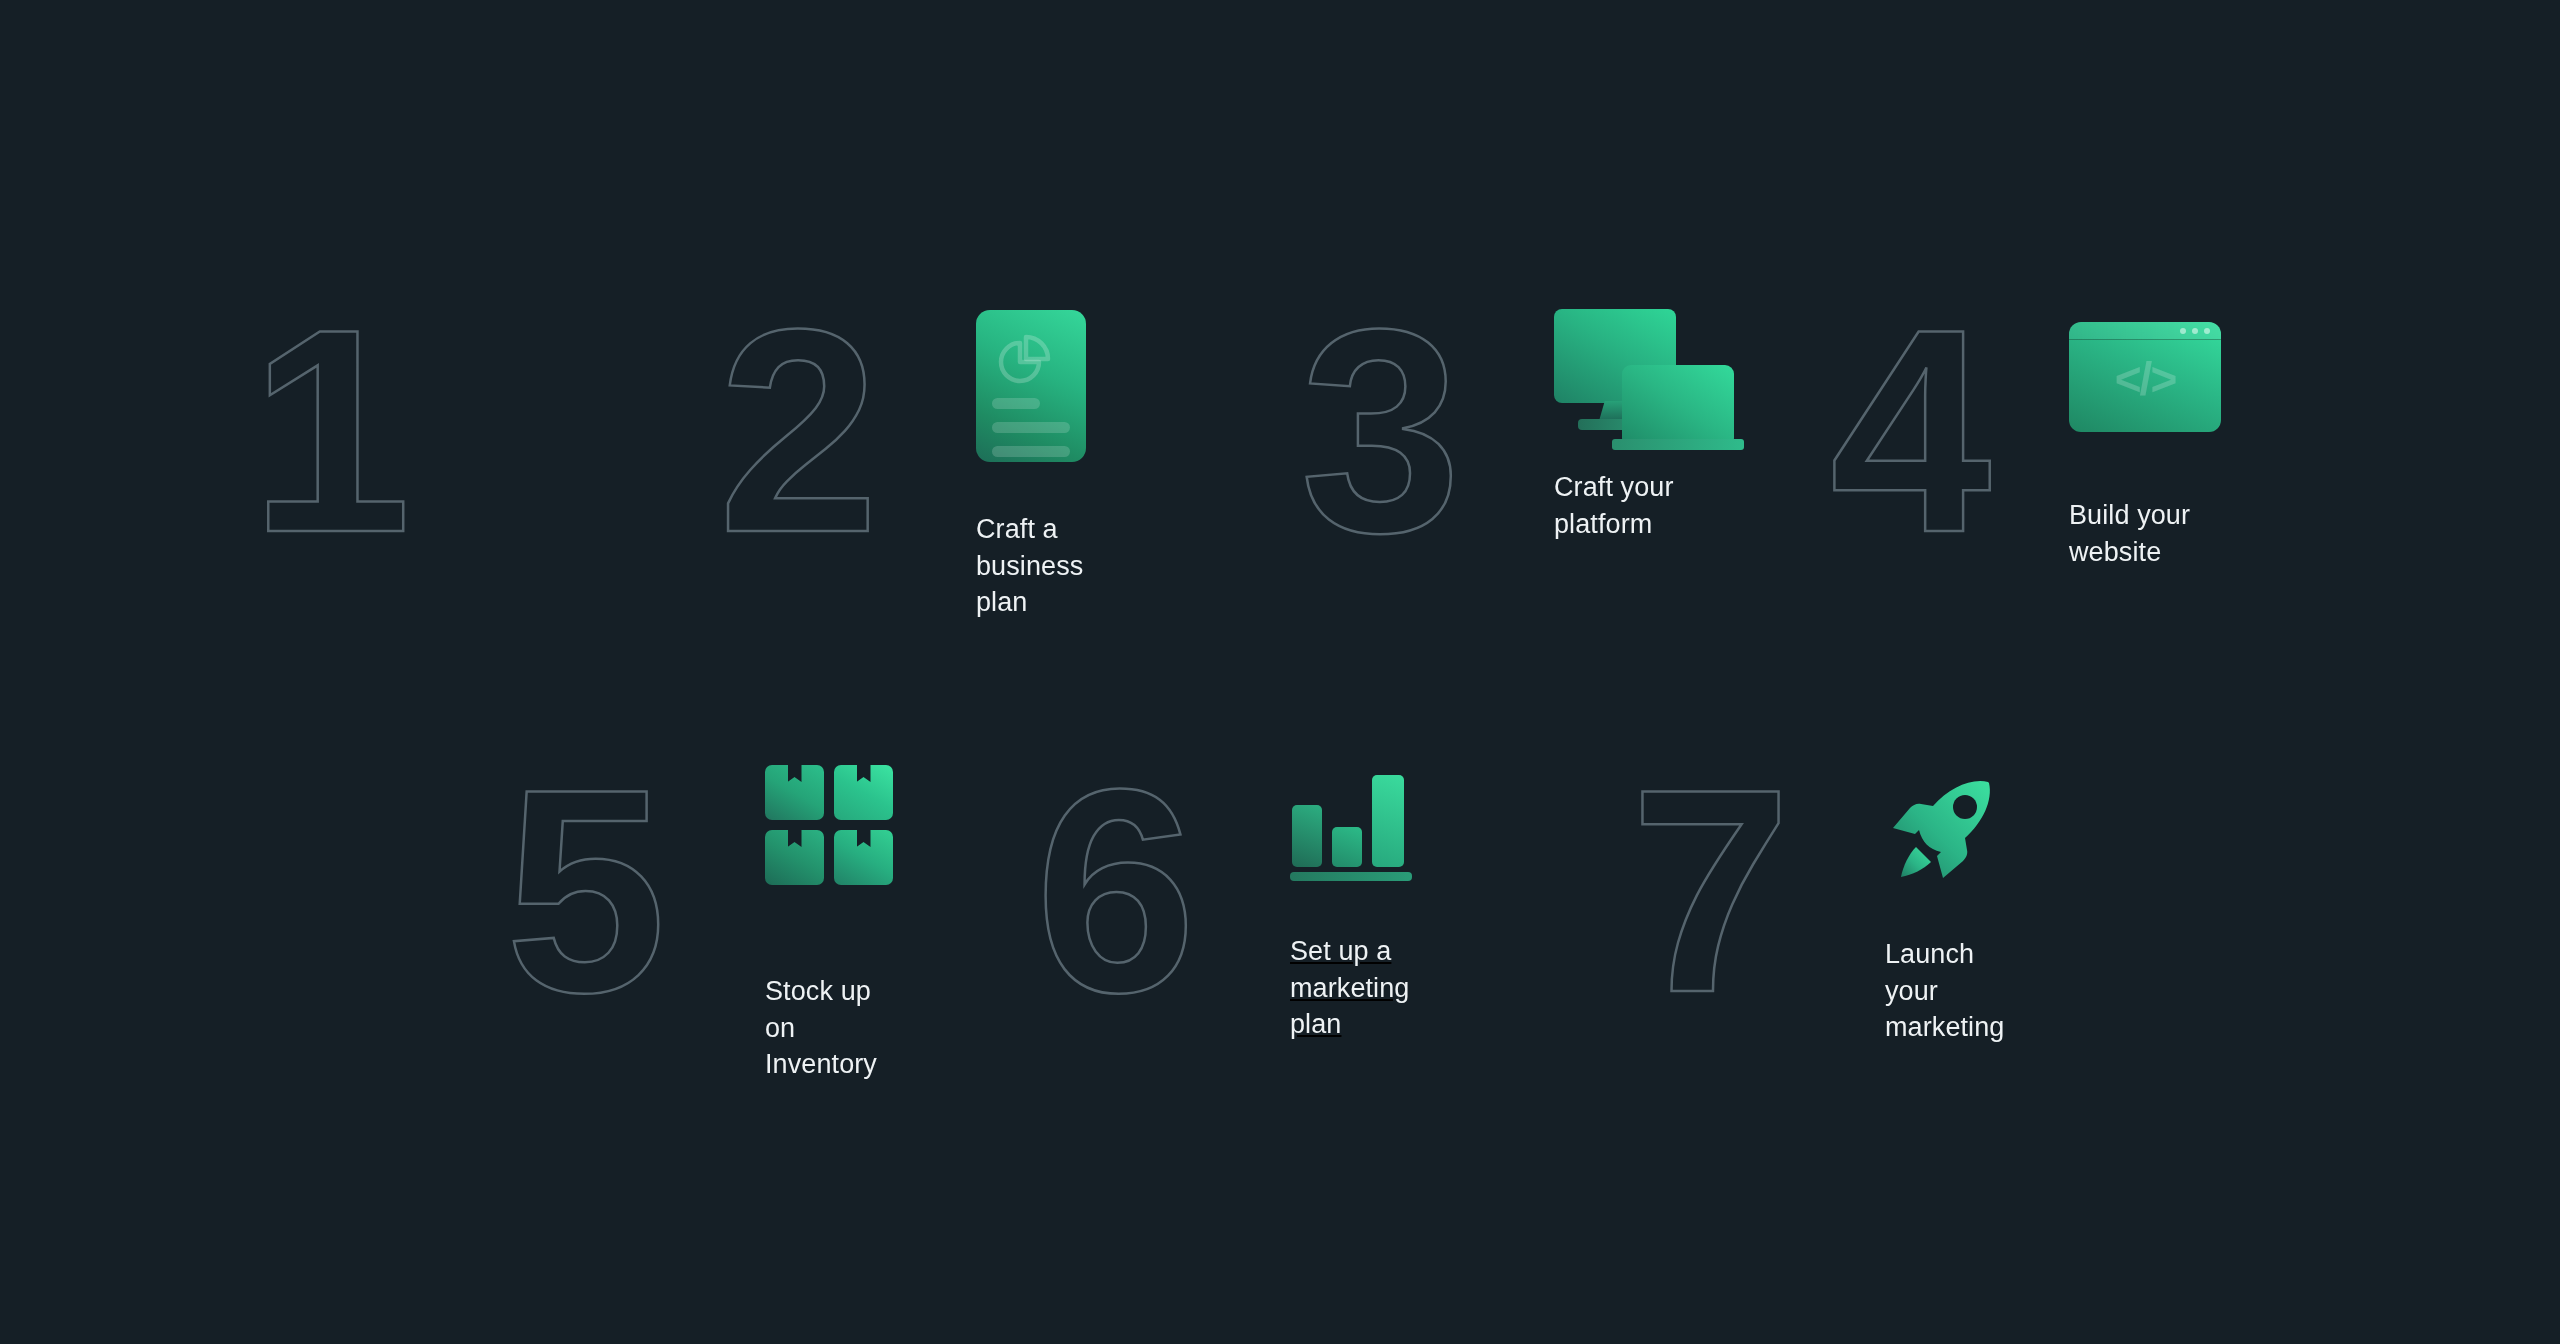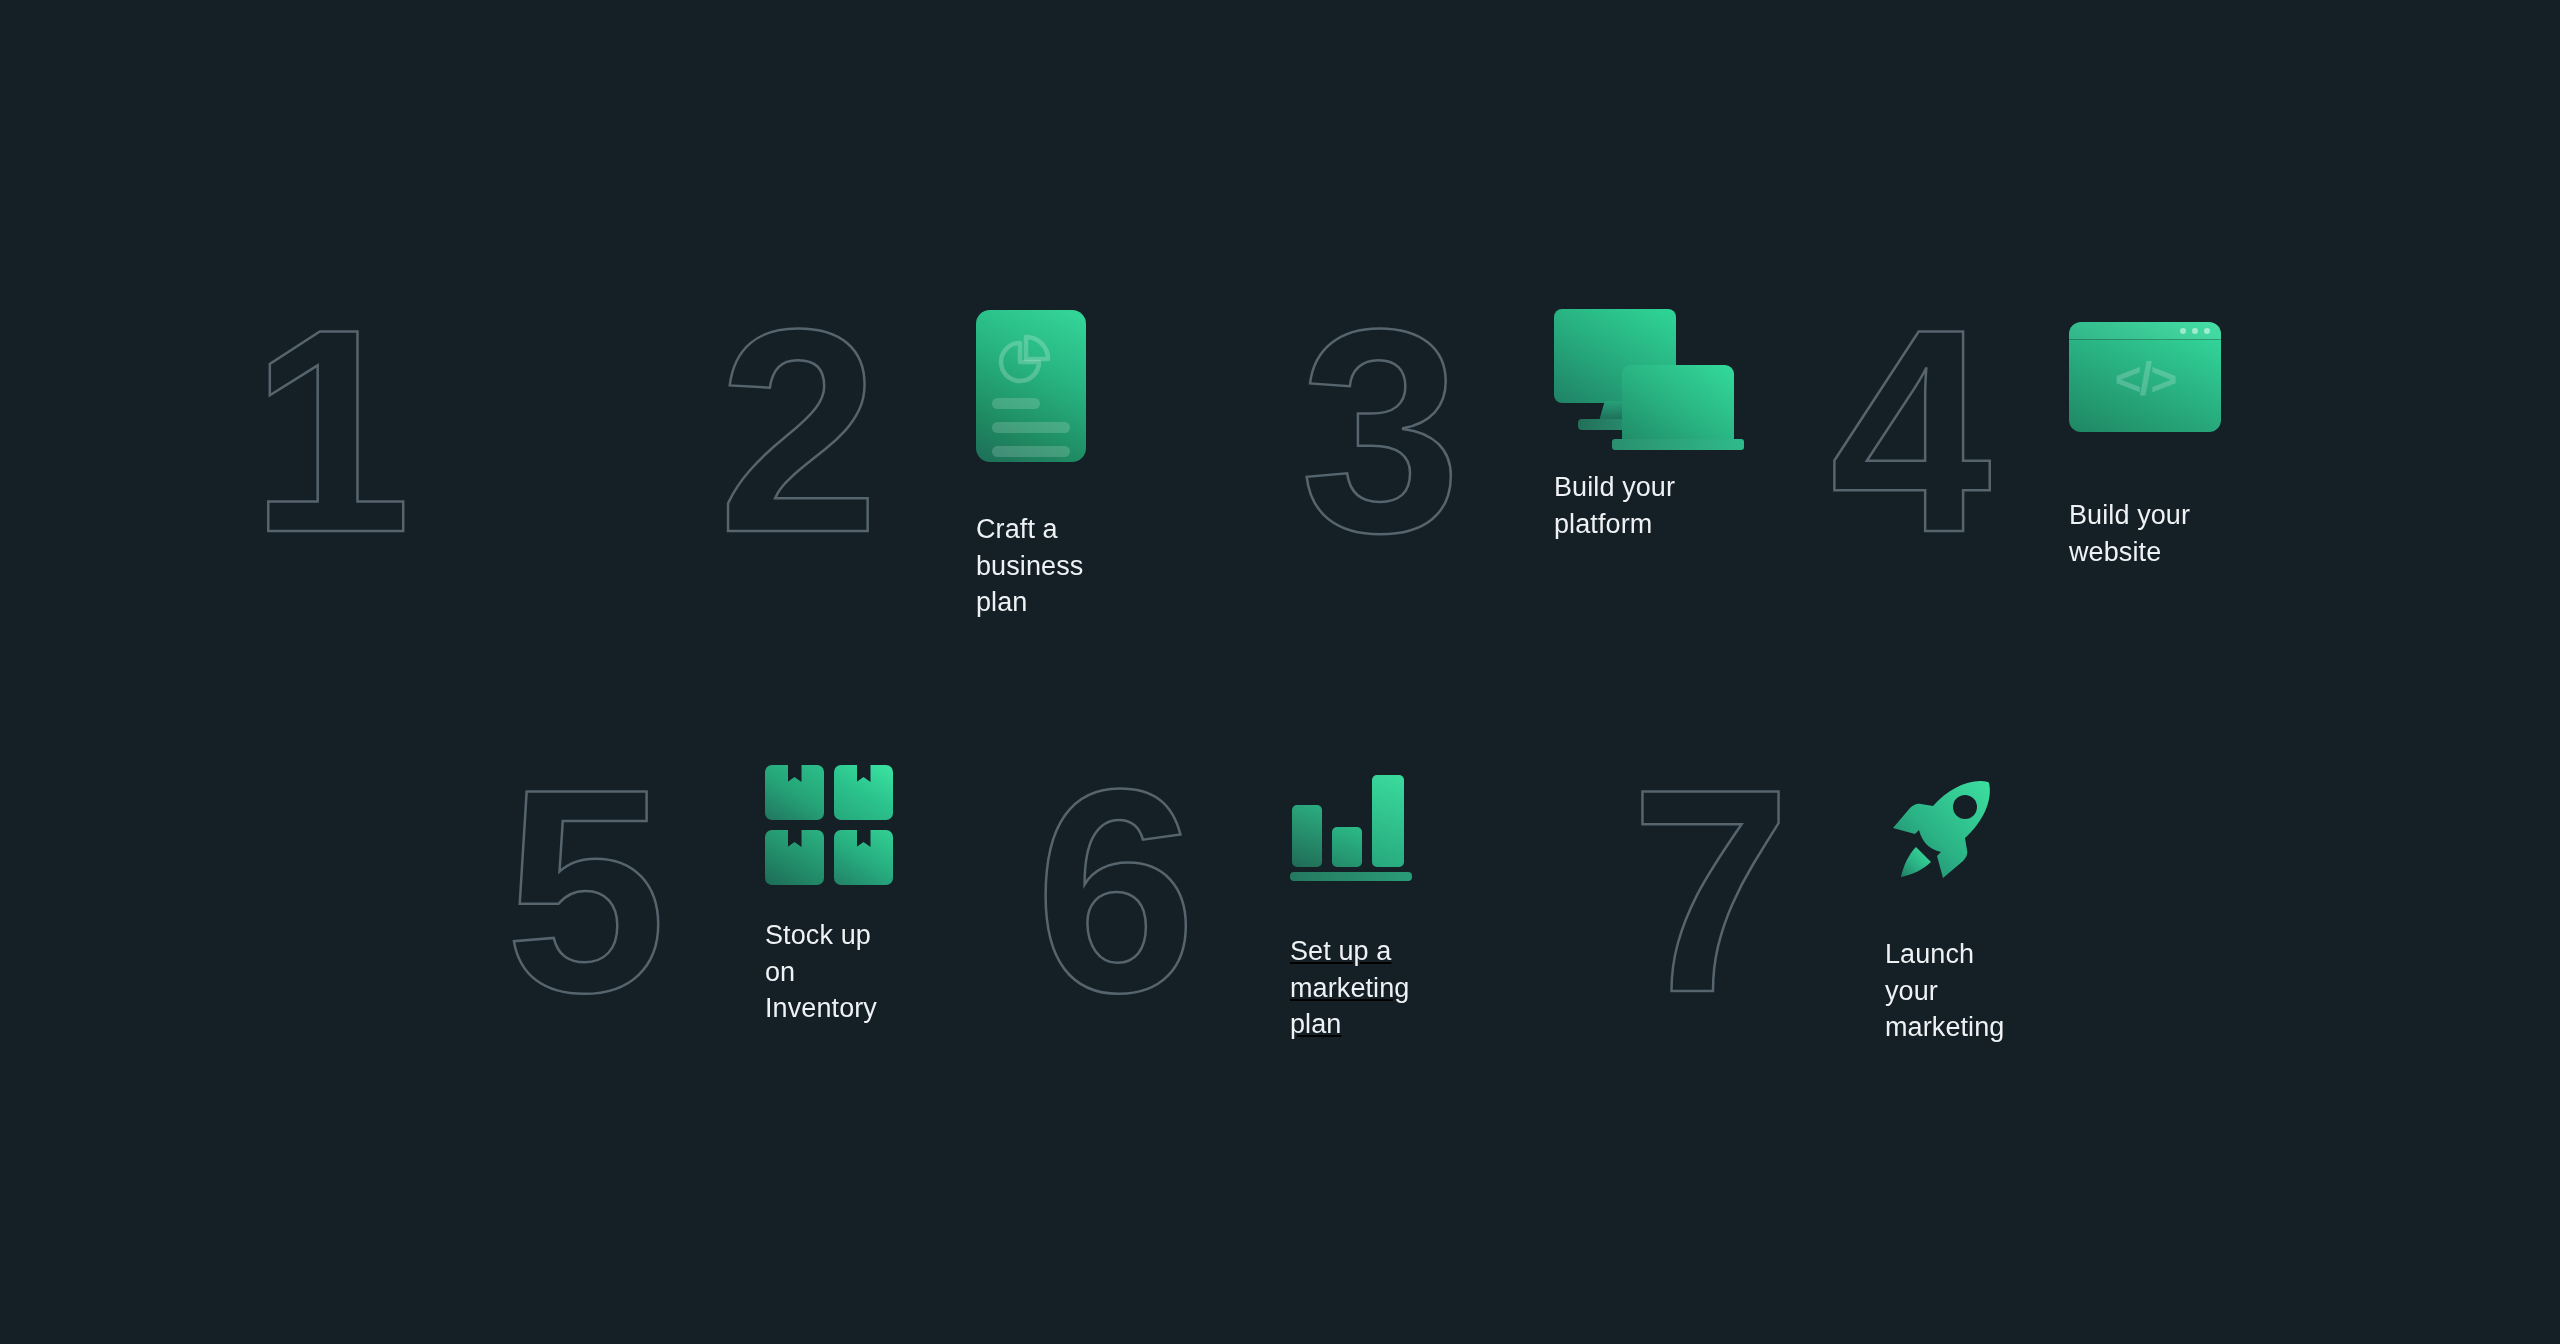--- a/index.html
+++ b/index.html
@@ -230,21 +230,21 @@
   <div class="step" style="left:1300px; top:285px; width:380px; height:290px;">
     <div class="numeral" style="left:0px; top:0px;">3</div>
     <div class="content" style="left:254px; top:24px;">
       <div class="icon-wrap devices">
         <div class="monitor"></div>
         <div class="mon-neck"></div>
         <div class="mon-base"></div>
         <div class="laptop-screen"></div>
         <div class="laptop-base"></div>
       </div>
-      <div class="label" style="margin-top:60px;">Build your
+      <div class="label" style="margin-top:60px;">Craft your
 platform</div>
     </div>
   </div>
 
   <div class="step" style="left:1830px; top:285px; width:420px; height:290px;">
     <div class="numeral" style="left:0px; top:0px;">4</div>
     <div class="content" style="left:239px; top:37px;">
       <div class="icon-wrap">
         <div class="browser">
           <div class="bar">
@@ -271,21 +271,21 @@
         <div class="box b2">
             <div class="tape"></div>
           </div>
         <div class="box b3">
             <div class="tape"></div>
           </div>
         <div class="box b4">
             <div class="tape"></div>
           </div>
       </div>
-      <div class="label" style="margin-top:32px;">Stock up on
+      <div class="label" style="margin-top:88px;">Stock up on
 Inventory</div>
     </div>
   </div>
 
   <div class="step" style="left:1035px; top:745px; width:400px; height:290px;">
     <div class="numeral" style="left:0px; top:0px;">6</div>
     <div class="content" style="left:255px; top:30px;text-decoration:underline;">
       <div class="icon-wrap barchart">
         <div class="bar-i b-a"></div>
         <div class="bar-i b-b"></div>

